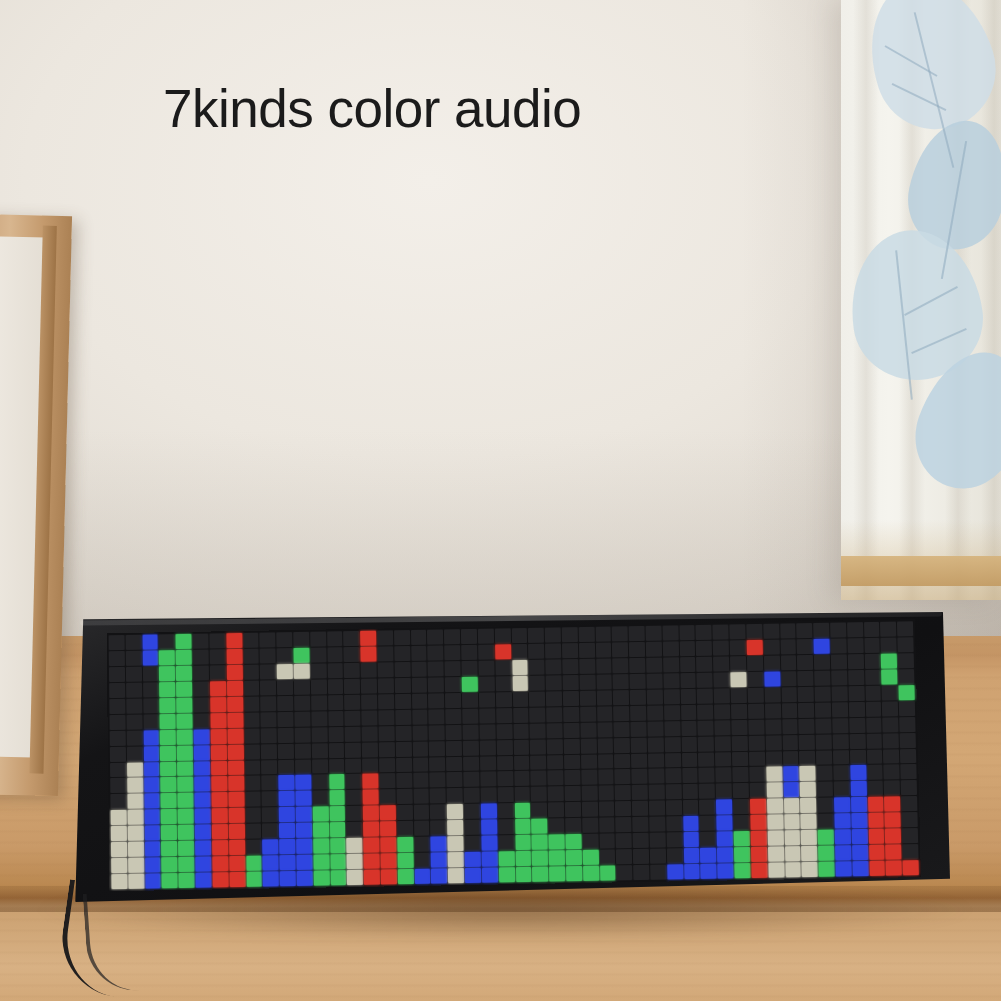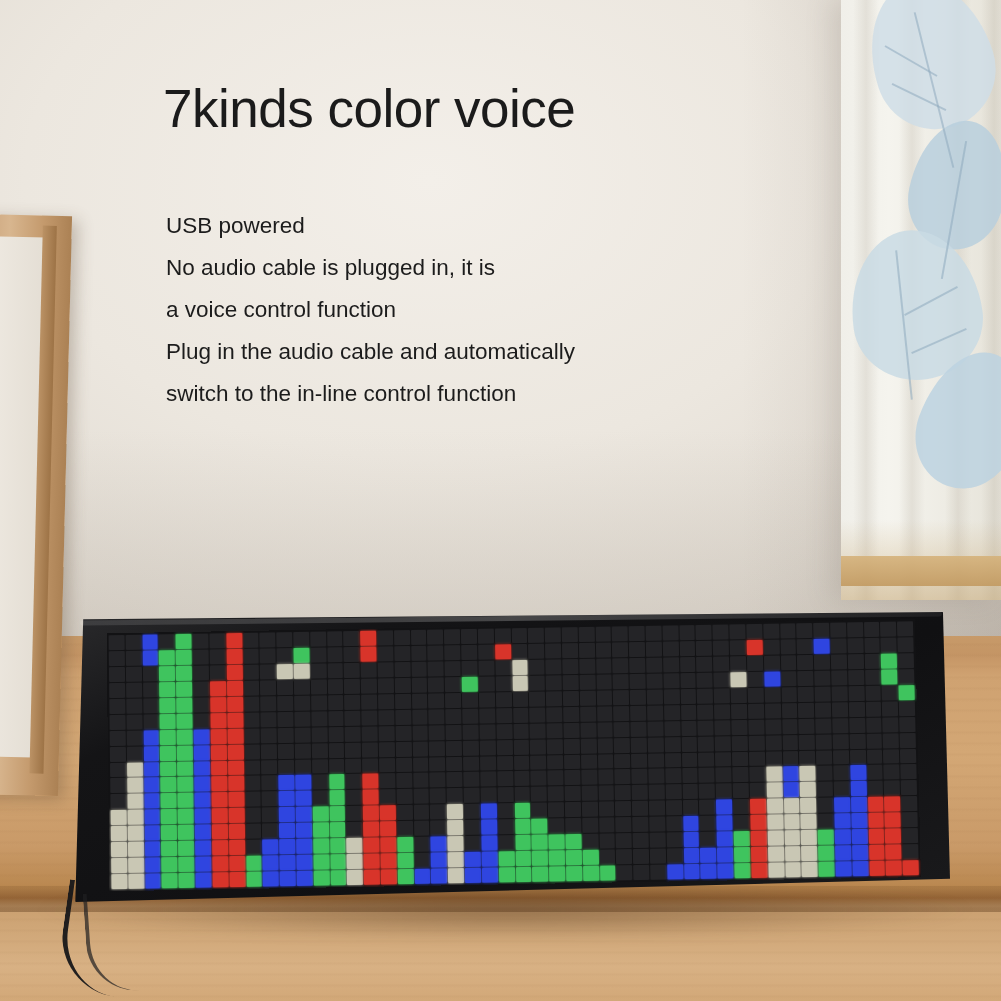--- a/index.html
+++ b/index.html
@@ -262,28 +262,21 @@
     <div class="leaf-stroke" style="left:62px; top:250px; width:2px; height:150px; transform:rotate(-6deg);"></div>
     <div class="leaf-stroke" style="left:40px; top:60px; width:60px; height:2px; transform:rotate(30deg);"></div>
     <div class="leaf-stroke" style="left:48px; top:96px; width:60px; height:2px; transform:rotate(26deg);"></div>
     <div class="leaf-stroke" style="left:60px; top:300px; width:60px; height:2px; transform:rotate(-28deg);"></div>
     <div class="leaf-stroke" style="left:68px; top:340px; width:60px; height:2px; transform:rotate(-24deg);"></div>
 
     <div class="curtain-bottom"></div>
     <div class="curtain-hem"></div>
   </div>
 
-  <div class="headline">7kinds color voice</div>
-  <div class="bullets">
-    <div>USB powered</div>
-    <div>No audio cable is plugged in, it is</div>
-    <div>a voice control function</div>
-    <div>Plug in the audio cable and automatically</div>
-    <div>switch to the in-line control function</div>
-  </div>
+  <div class="headline">7kinds color audio</div>
 
   <div class="device">
     <div class="device-body"></div>
     <div class="device-top-hl"></div>
     <div class="screen">
       <div class="led-grid" id="led-grid">
           <div class="led" style="background: rgb(36, 36, 39);"></div>
           <div class="led" style="background: rgb(36, 36, 39);"></div>
           <div class="led" style="background: rgb(47, 69, 224); box-shadow: rgb(47, 69, 224) 0px 0px 3px;"></div>
           <div class="led" style="background: rgb(36, 36, 39);"></div>

